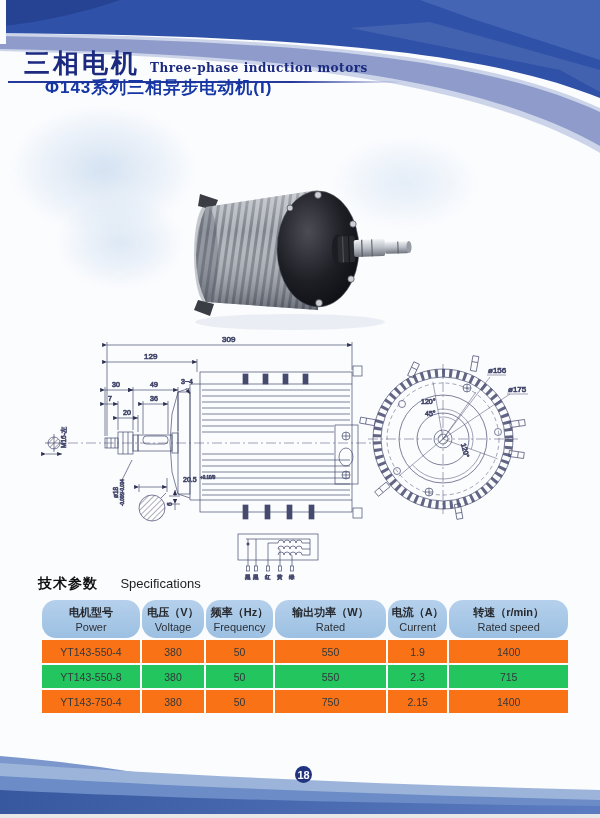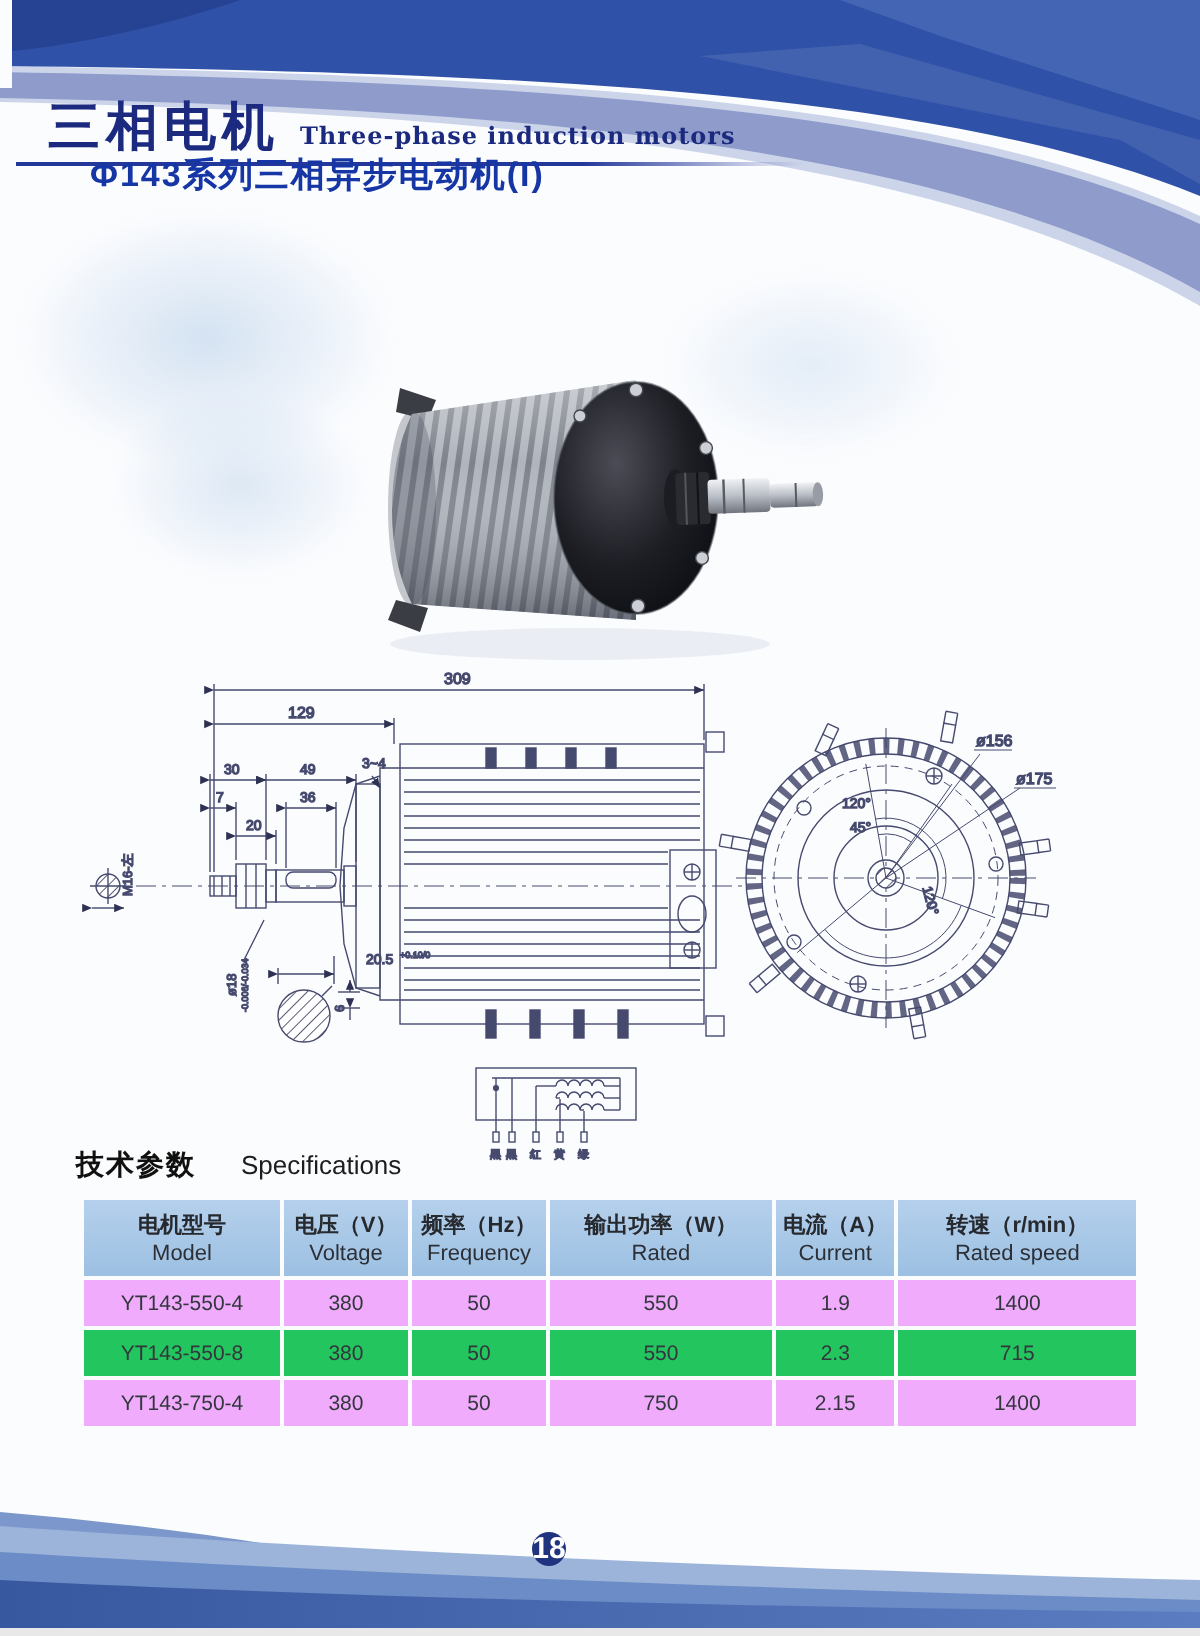--- a/index.html
+++ b/index.html
@@ -26,29 +26,29 @@
          background:radial-gradient(ellipse at center,rgba(165,195,228,.35),rgba(165,195,228,0) 70%);}
   .blob3{left:330px;top:135px;width:150px;height:95px;
          background:radial-gradient(ellipse at center,rgba(175,203,232,.30),rgba(175,203,232,0) 70%);}
   
   .specs-heading{left:38px;top:574px;z-index:4;}
   .specs-zh{font-size:14px;font-weight:bold;color:#101010;letter-spacing:1px;}
   .specs-en{font-size:13px;color:#1d1d1d;margin-left:18px;}
   
   .spec-table{left:40px;top:598px;width:530px;border-collapse:separate;border-spacing:2px;}
   .spec-table th{background:linear-gradient(#b5d0ec,#9cc0e2);padding:3px 2px;height:32px;
-                 font-weight:normal;vertical-align:middle;}
+                 font-weight:normal;vertical-align:middle;border-radius:14px;}
   .th-zh{font-size:11px;font-weight:bold;color:#26292e;text-align:center;}
   .th-en{font-size:11px;color:#2c3036;text-align:center;margin-top:1px;}
   .spec-table td{height:21px;text-align:center;vertical-align:middle;font-size:10.5px;color:#33373d;}
-  .row-a td{background:#f0abfc;}
+  .row-a td{background:#f97316;}
   .row-b td{background:#22c55e;}
   
-  .page-circle{left:266px;top:766px;width:17px;height:17px;border-radius:50%;background:#20337f;
-               color:#ffffff;font-size:15px;font-weight:bold;display:flex;align-items:center;
+  .page-circle{left:295px;top:766px;width:17px;height:17px;border-radius:50%;background:#20337f;
+               color:#ffffff;font-size:11px;font-weight:bold;display:flex;align-items:center;
                justify-content:center;z-index:6;}
   #footer-art{left:0;top:743px;}
   
   .dwg-t{font-family:"Liberation Sans",sans-serif;fill:#2e3152;}
 </style>
 </head>
 <body>
 
 <div class="page">
 
@@ -399,21 +399,21 @@
         <col style="width:12%">
         <col style="width:13%">
       <col style="width:21.5%">
         <col style="width:11.5%">
         <col style="width:23%">
     </colgroup>
     <thead>
       <tr>
         <th>
           <div class="th-zh">电机型号</div>
-          <div class="th-en">Model</div>
+          <div class="th-en">Power</div>
         </th>
         <th>
           <div class="th-zh">电压（V）</div>
           <div class="th-en">Voltage</div>
         </th>
         <th>
           <div class="th-zh">频率（Hz）</div>
           <div class="th-en">Frequency</div>
         </th>
         <th>

